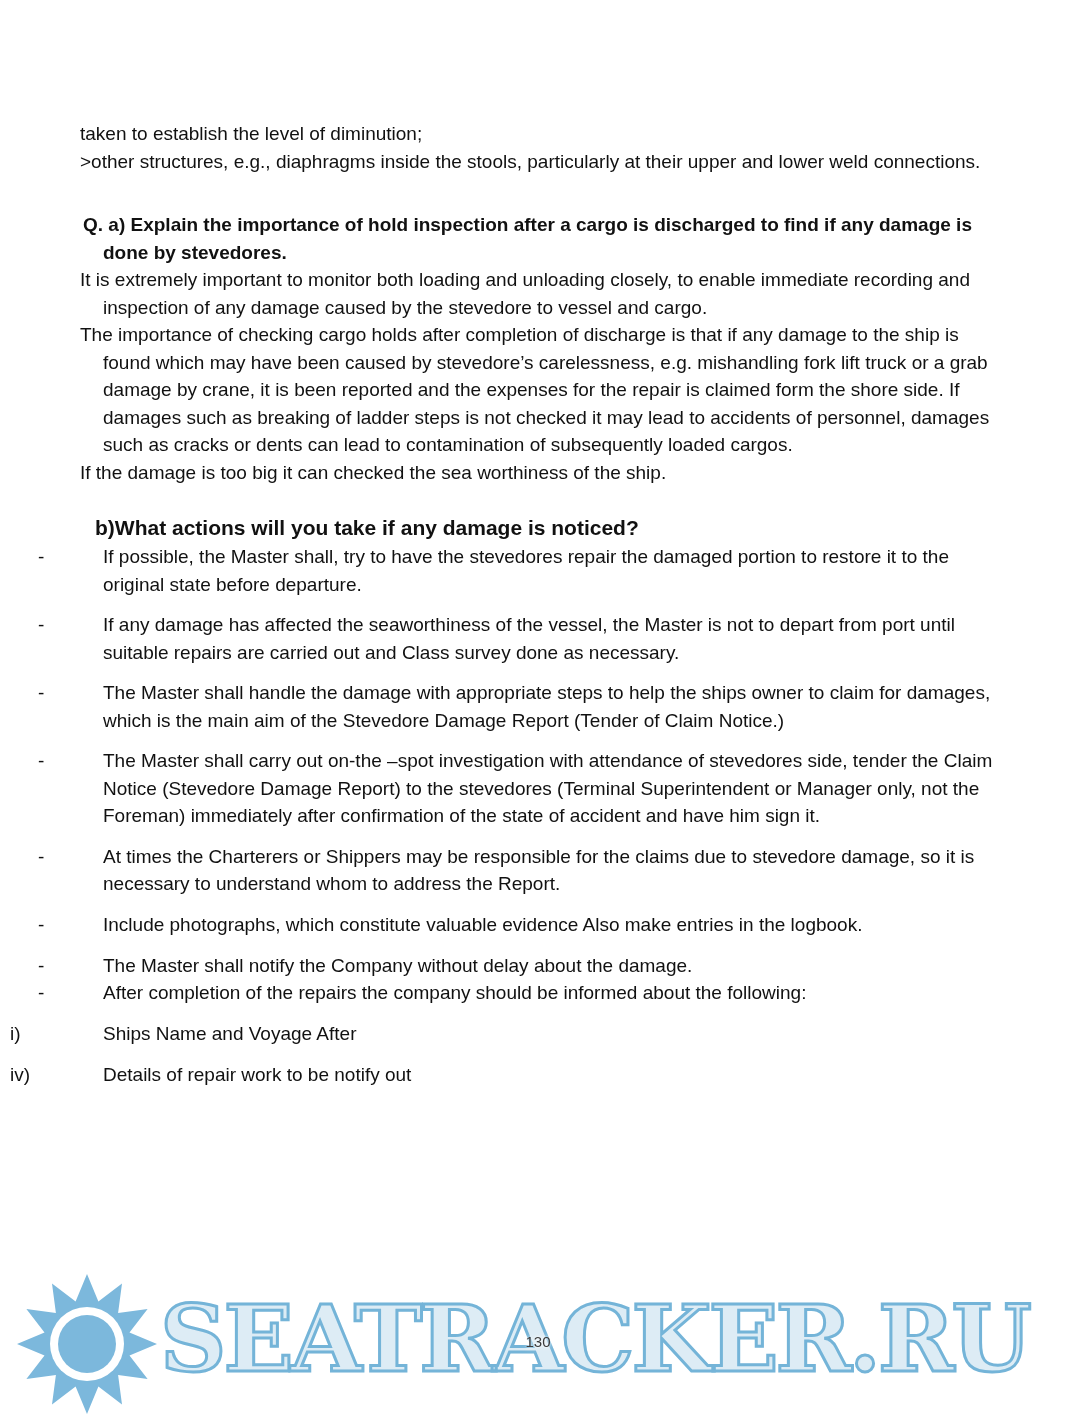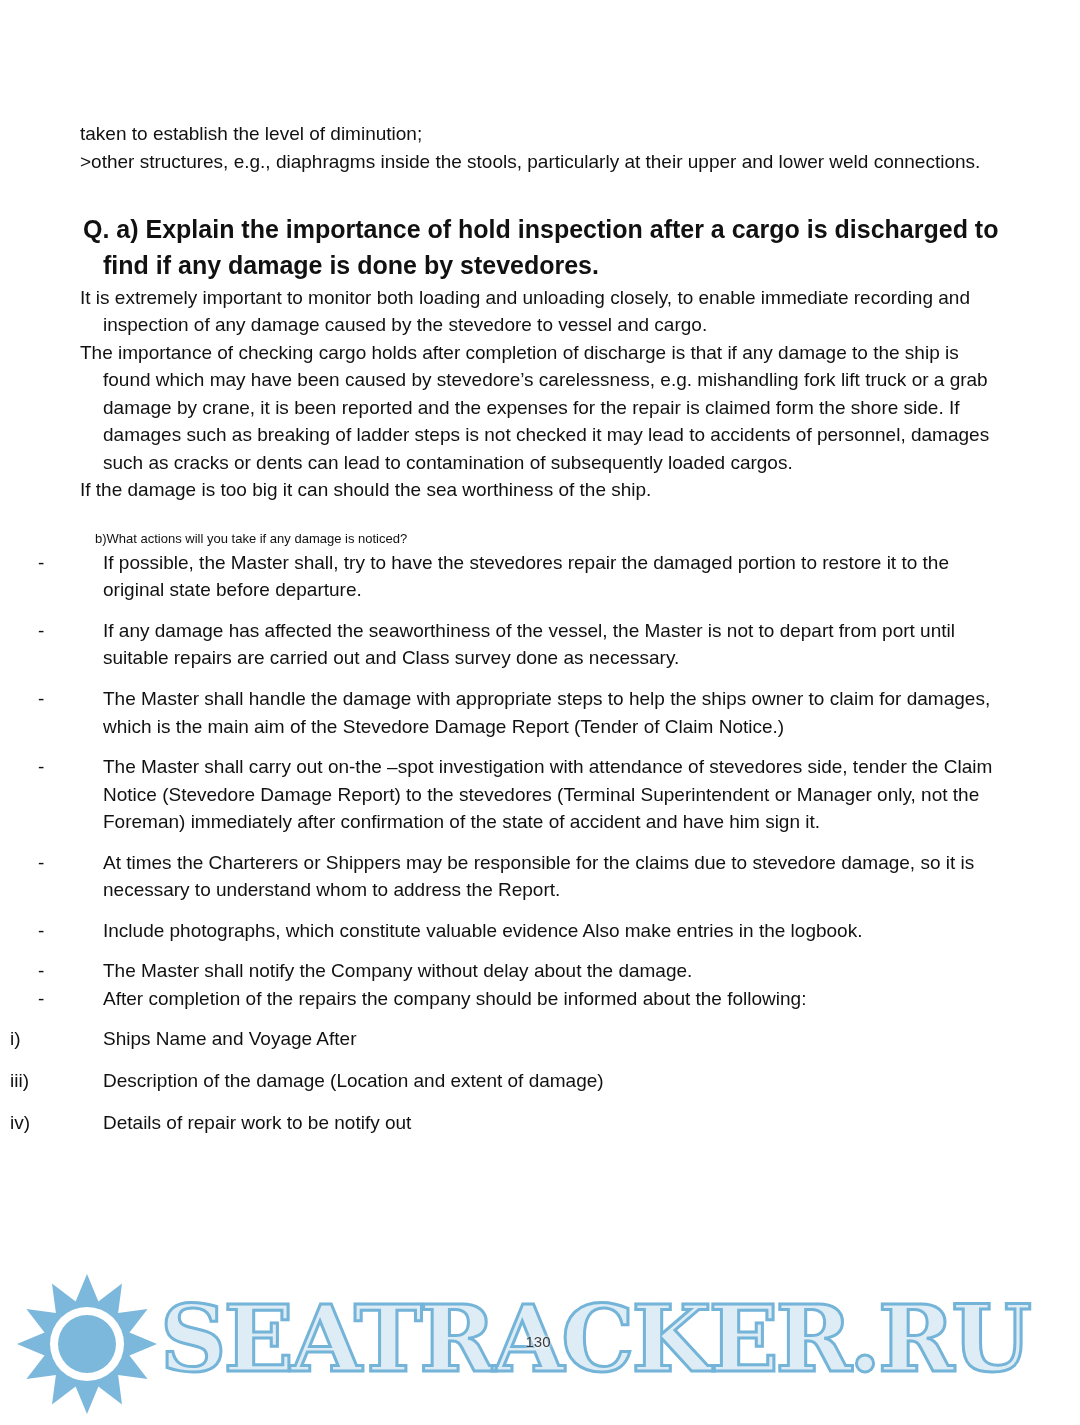--- a/index.html
+++ b/index.html
@@ -19,26 +19,26 @@
     padding-right: 70px;
   }
   .para {
     margin: 0 0 0 103px;
     text-indent: -23px;
   }
   .q-heading {
     margin: 36px 0 0 103px;
     text-indent: -20px;
     font-weight: 700;
-    font-size: 25px;
+    font-size: 19px;
   }
   .b-heading {
     margin: 26px 0 0 95px;
-    font-weight: 400;
-    font-size: 13px;
+    font-weight: 700;
+    font-size: 21px;
   }
   .dash-item {
     display: flex;
     margin-left: 38px;
     margin-bottom: 13px;
   }
   .dash-item.tight { margin-bottom: 0; }
   .dash-marker { width: 65px; flex-shrink: 0; }
   .roman-list { margin-top: 3px; }
   .roman-item {
@@ -93,21 +93,21 @@
     <div>
       <p class="para">taken to establish the level of diminution;</p>
       <p class="para">&gt;other structures, e.g., diaphragms inside the stools, particularly at their upper and lower weld connections.</p>
     </div>
 
     <p class="q-heading">Q. a) Explain the importance of hold inspection after a cargo is discharged to find if any damage is done by stevedores.</p>
 
     <div>
       <p class="para">It is extremely important to monitor both loading and unloading closely, to enable immediate recording and inspection of any damage caused by the stevedore to vessel and cargo.</p>
       <p class="para">The importance of checking cargo holds after completion of discharge is that if any damage to the ship is found which may have been caused by stevedore’s carelessness, e.g. mishandling fork lift truck or a grab damage by crane, it is been reported and the expenses for the repair is claimed form the shore side. If damages such as breaking of ladder steps is not checked it may lead to accidents of personnel, damages such as cracks or dents can lead to contamination of subsequently loaded cargos.</p>
-      <p class="para">If the damage is too big it can should the sea worthiness of the ship.</p>
+      <p class="para">If the damage is too big it can checked the sea worthiness of the ship.</p>
     </div>
 
     <p class="b-heading">b)What actions will you take if any damage is noticed?</p>
 
     <div>
       <div class="dash-item">
         <span class="dash-marker">-</span>
         <span class="item-text">If possible, the Master shall, try to have the stevedores repair the damaged portion to restore it to the original state before departure.</span>
       </div>
       <div class="dash-item">
@@ -139,24 +139,20 @@
         <span class="item-text">After completion of the repairs the company should be informed about the following:</span>
       </div>
     </div>
 
     <div class="roman-list">
       <div class="roman-item">
         <span class="roman-marker">i)</span>
         <span class="item-text">Ships Name and Voyage After</span>
       </div>
       <div class="roman-item">
-        <span class="roman-marker">iii)</span>
-        <span class="item-text">Description of the damage (Location and extent of damage)</span>
-      </div>
-      <div class="roman-item">
         <span class="roman-marker">iv)</span>
         <span class="item-text">Details of repair work to be notify out</span>
       </div>
     </div>
 
   </div>
 
   <div class="footer">
     <svg class="sun-logo" width="175" height="152" viewBox="0 0 175 152">
       <g transform="translate(87,76)">

